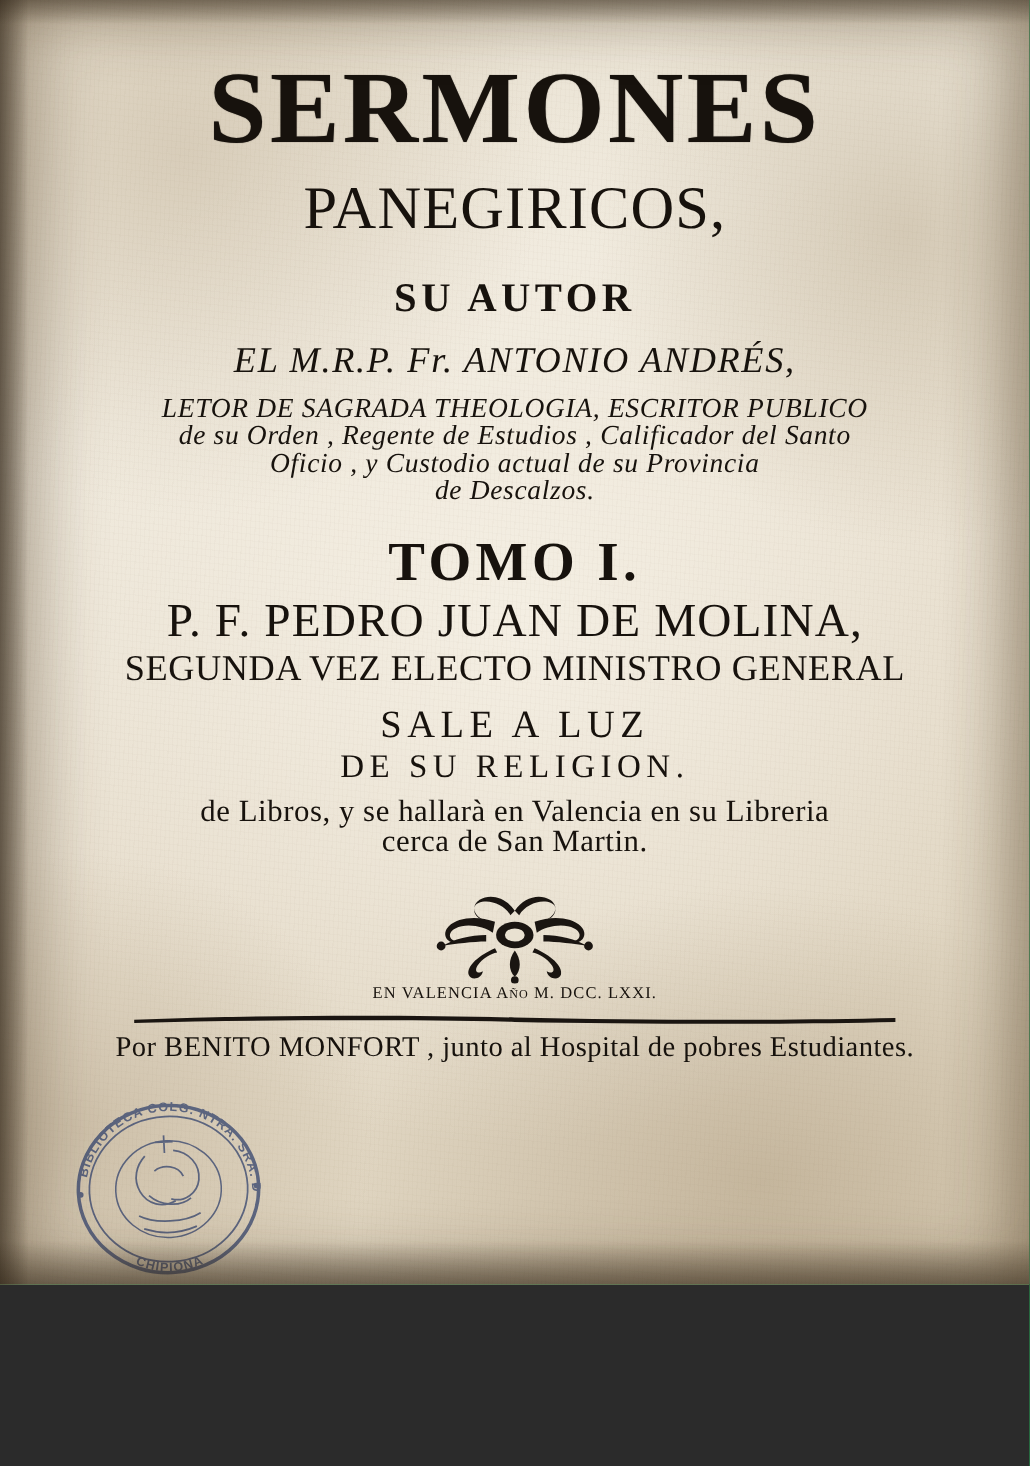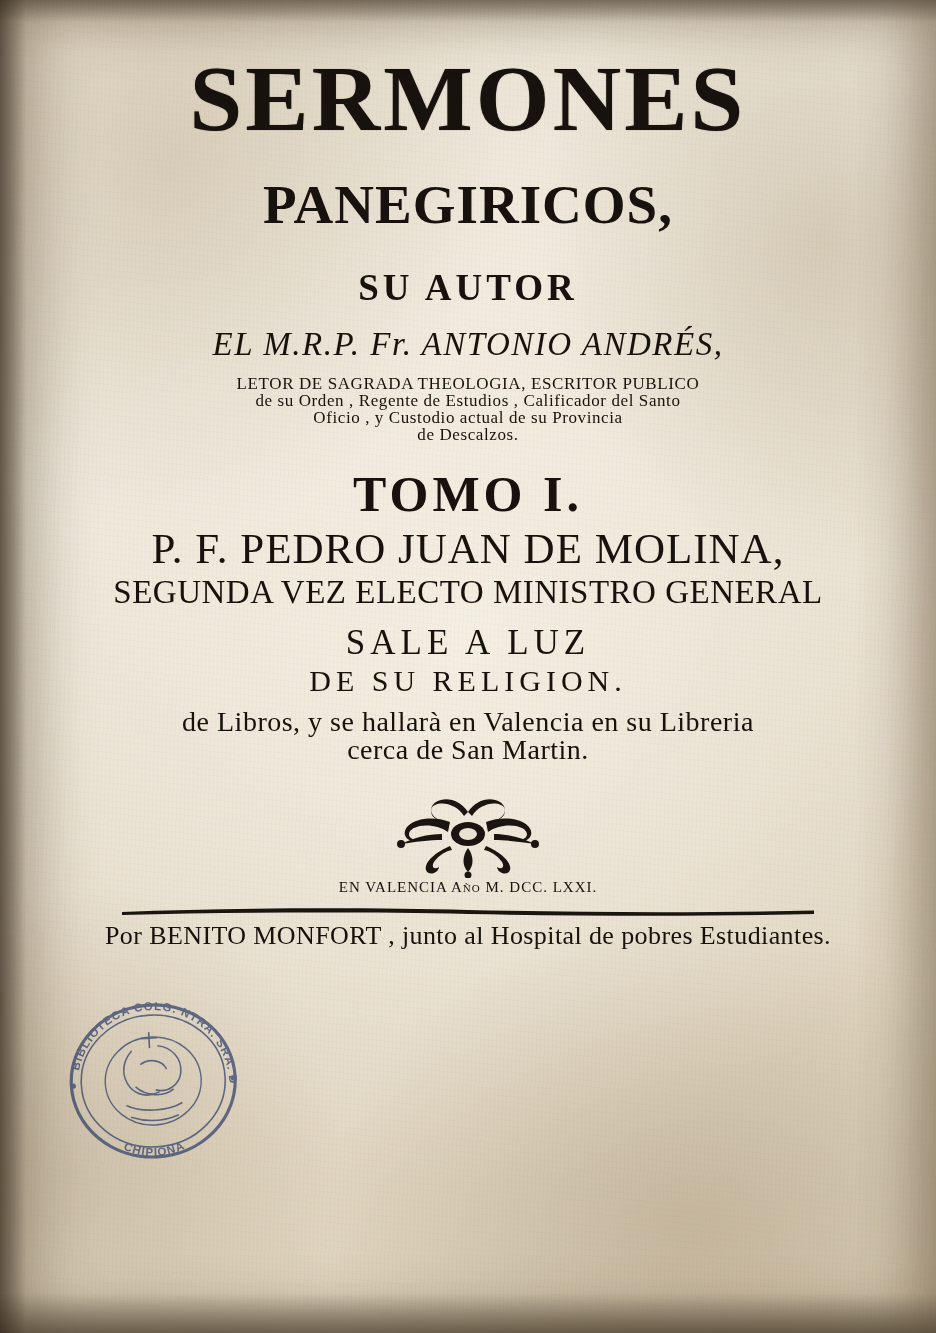--- a/index.html
+++ b/index.html
@@ -3,21 +3,21 @@
 <meta charset="utf-8">
 <style>
   html, body {
     margin: 0;
     padding: 0;
     background: #2b2b2b;
   }
   #page {
     position: relative;
     width: 936px;
-    height: 1333px;
+    height: 1168px;
     overflow: hidden;
     background: #22c55e;
     font-family: "Liberation Serif", serif;
     color: #171310;
   }
   
   #paper-base {
     position: absolute;
     inset: 0;
     background:
@@ -84,42 +84,43 @@
 
   .title-main {
     margin-top: 52px;
     font-size: 93px;
     letter-spacing: 3px;
     font-weight: 700;
     transform: scaleX(1.02);
     text-shadow: 0 0 1px rgba(20,14,8,0.55);
   }
   .title-sub {
-    margin-top: 32px;
+    margin-top: 16px;
     font-size: 55px;
     letter-spacing: 1px;
-    font-weight: 700;
+    font-weight: 400;
   }
   .su-autor {
     margin-top: 37px;
     font-size: 37px;
     letter-spacing: 4px;
     font-weight: 700;
     text-align: center;
   }
   .author-name {
     margin-top: 22px;
     font-size: 33px;
     font-style: italic;
     letter-spacing: 1.5px;
     text-align: center;
   }
   .author-desc {
     margin-top: 14px;
-    font-size: 17px;
+    font-size: 25px;
+    font-style: italic;
     line-height: 1.45;
     letter-spacing: 0.6px;
   }
   .tomo {
     margin-top: 26px;
     font-size: 50px;
     font-weight: 700;
     letter-spacing: 4px;
   }
   .dedica {

